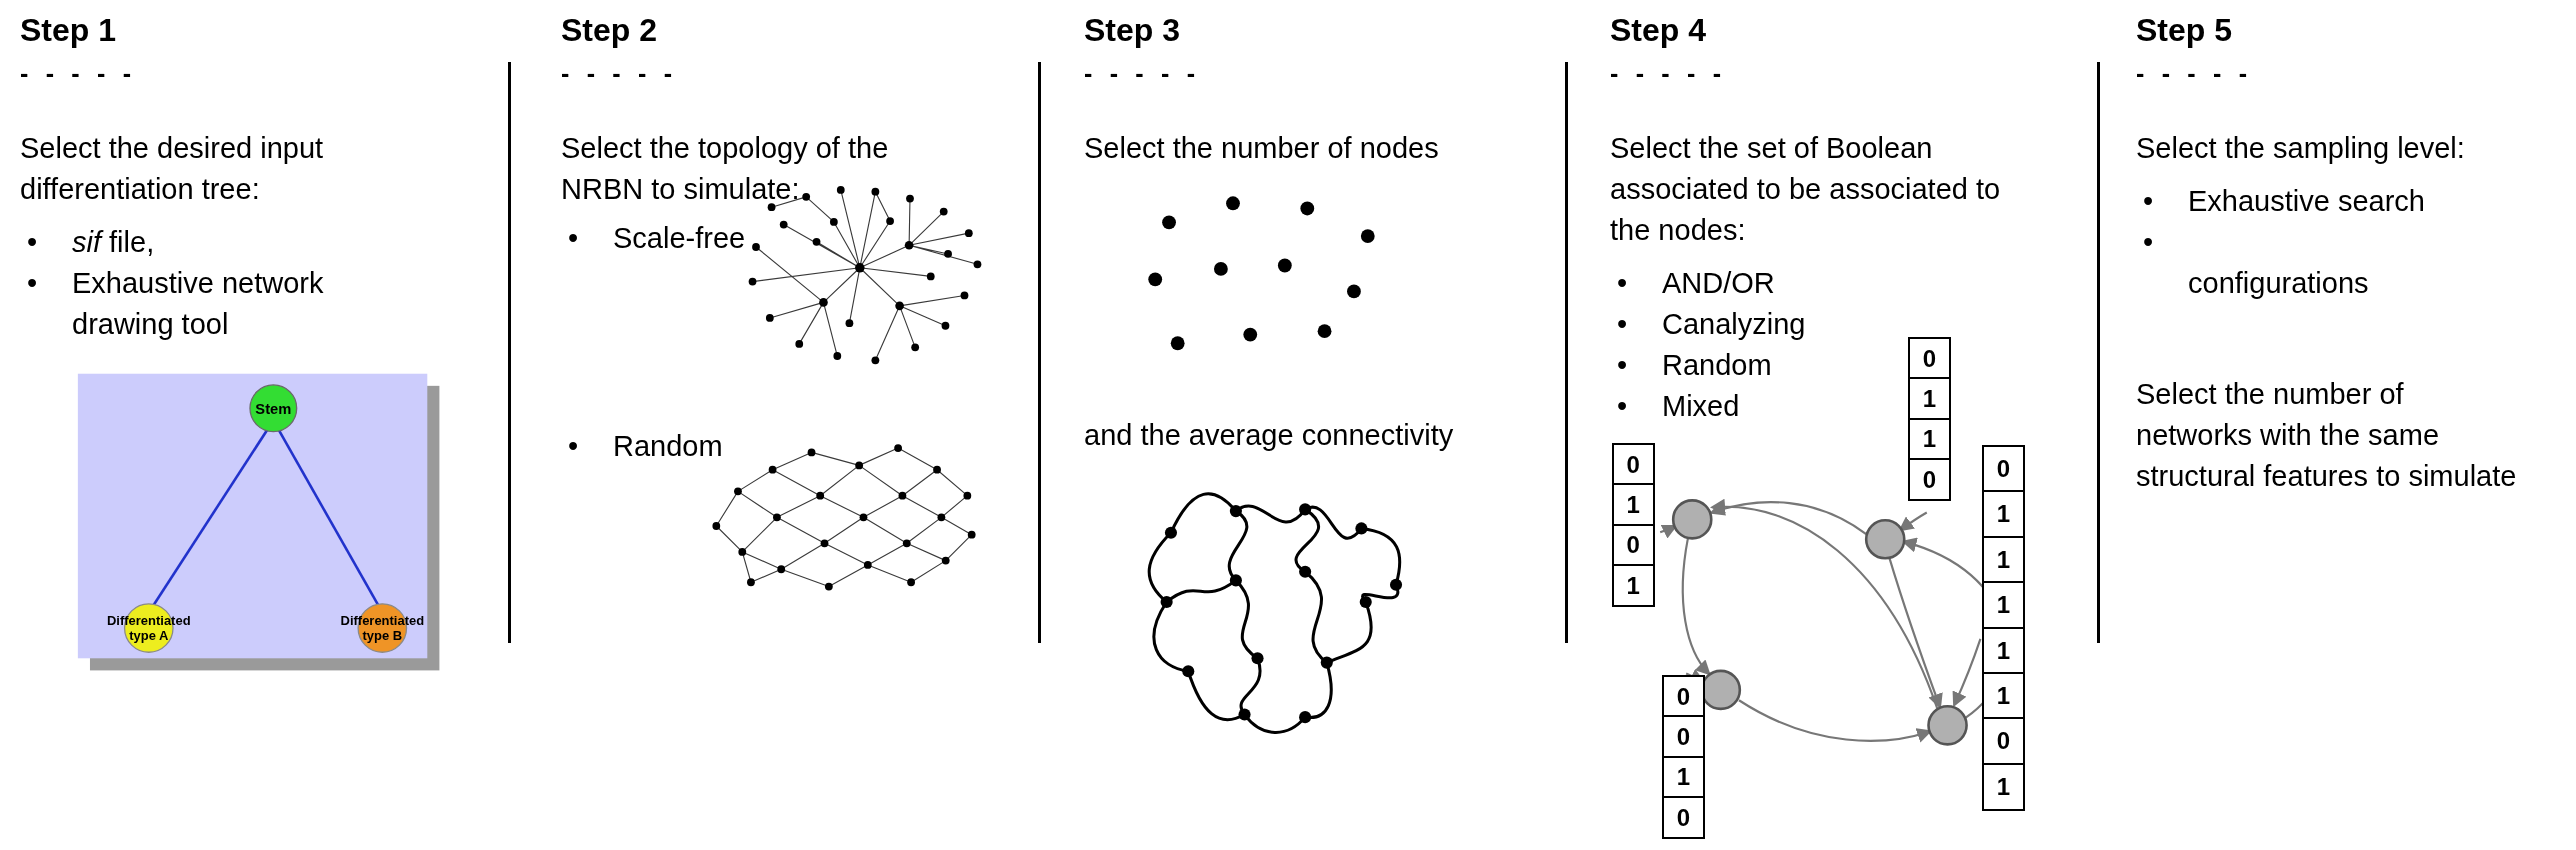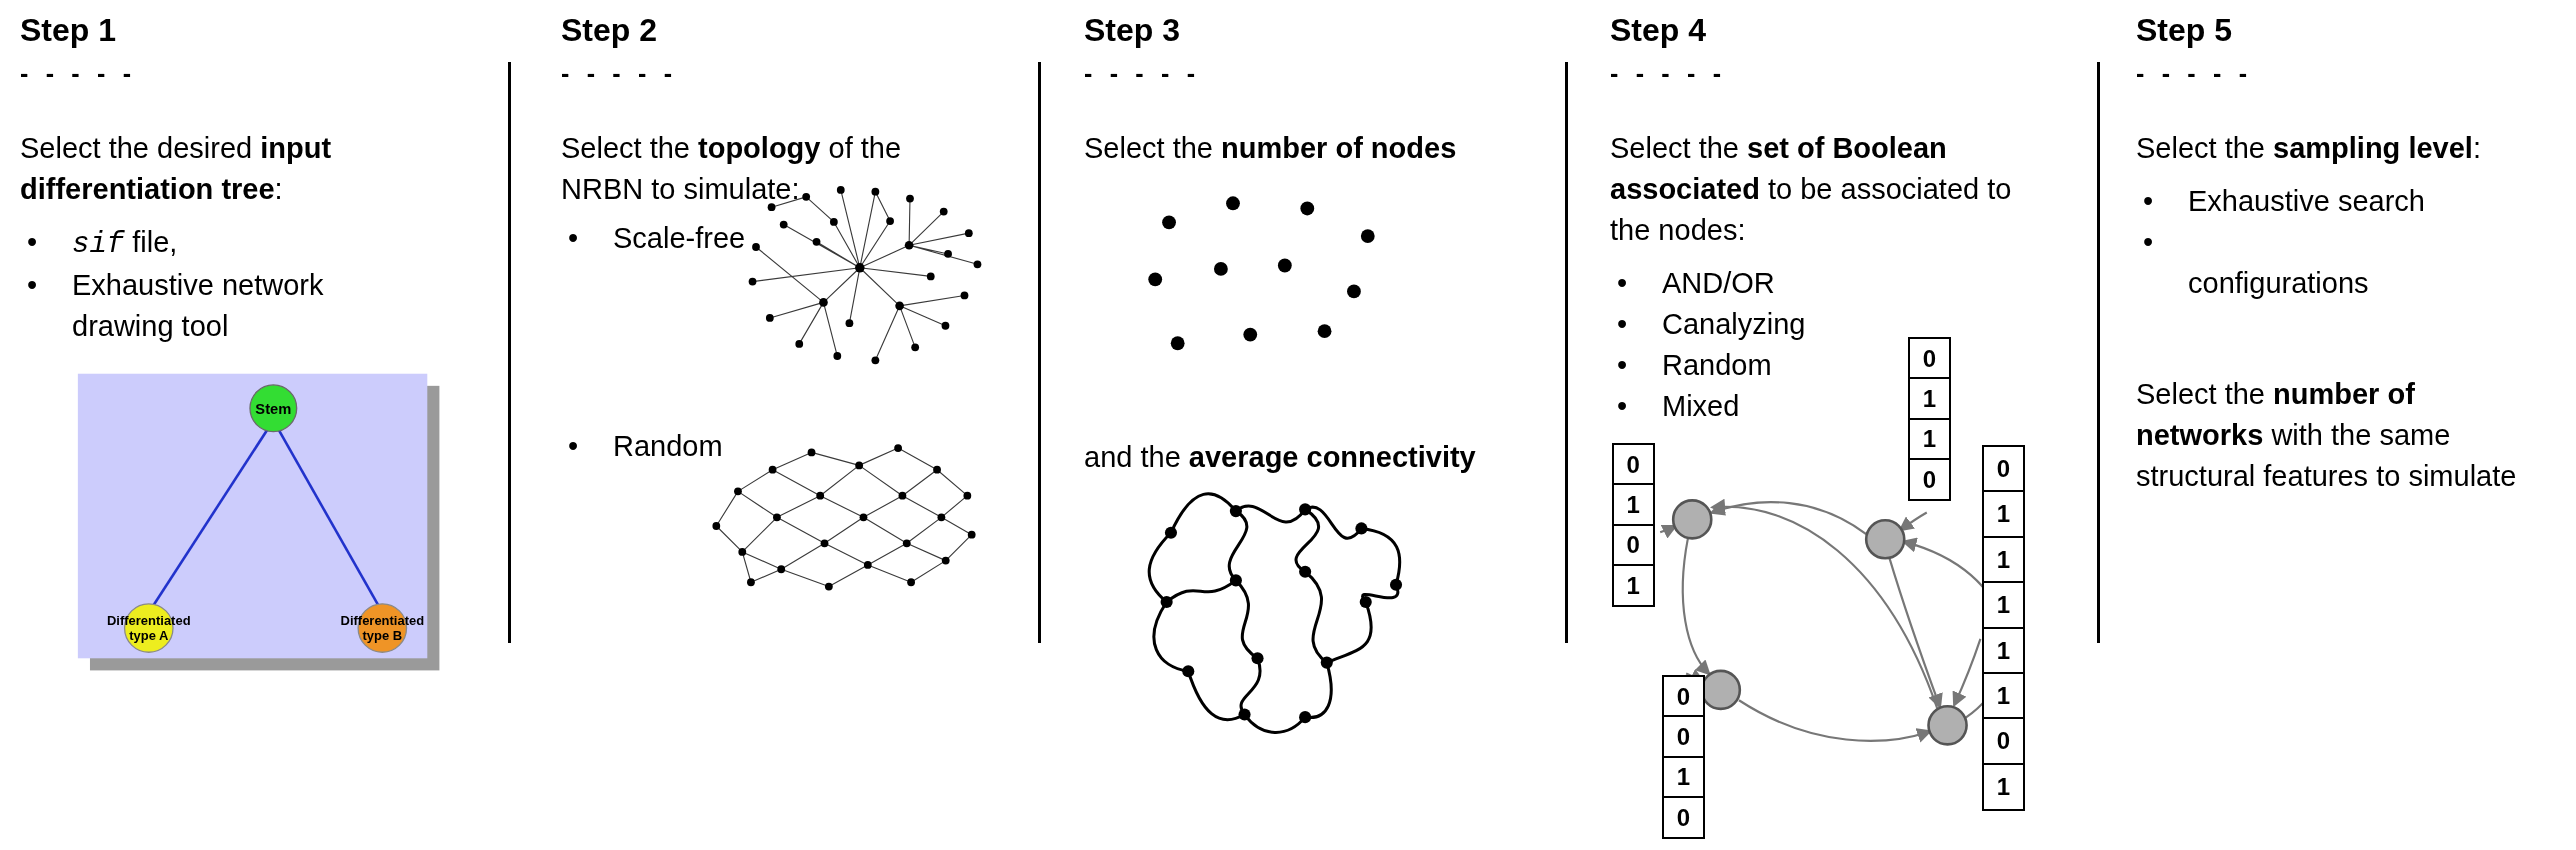--- a/index.html
+++ b/index.html
@@ -6,22 +6,22 @@
   html,body { background:#ffffff; }
   body {
     position:relative; width:2576px; height:851px; overflow:hidden;
     font-family:"Liberation Sans", sans-serif; color:#000;
   }
   .col { position:absolute; top:0; height:628px; }
   .title { font-size:32px; font-weight:700; margin-top:12px; }
   .dashes { font-size:25px; font-weight:700; letter-spacing:5.2px; margin-top:10.4px; white-space:pre; }
   .para { font-size:29px; line-height:41px; }
   .intro { margin-top:40px; }
-  b { font-weight:700; }
-  i { font-style:italic;font-family:Liberation Mono, monospace; }
+  b { font-weight:400; }
+  i { font-style:italic; }
   .bullets { margin-top:12px; }
   .bullet { display:flex; font-size:29px; line-height:41px; }
   .bullet::before { content:"\2022"; flex:0 0 45px; padding-left:7px; }
   .btext { flex:1; }
   .abs { position:absolute; }
   .divider { position:absolute; top:62px; height:581px; width:2.6px; background:#000; }
   .ttable { position:absolute; z-index:3; }
   .tcell {
     width:43px; height:43px; margin-top:-2.6px; border:2.6px solid #000; background:#fff;
     display:flex; align-items:center; justify-content:center;
@@ -182,21 +182,21 @@
       <circle cx="22" cy="108" r="8"></circle>
         <circle cx="98" cy="96" r="8"></circle>
       <circle cx="172" cy="92" r="8"></circle>
         <circle cx="252" cy="122" r="8"></circle>
       <circle cx="48" cy="182" r="8"></circle>
         <circle cx="132" cy="172" r="8"></circle>
       <circle cx="218" cy="168" r="8"></circle>
     </g>
   </svg>
 
-  <p class="para abs" style="left:0;top:437px;width:493px">
+  <p class="para abs" style="left:0;top:415px;width:493px">
     <span>and the </span><b>average connectivity</b>
   </p>
 
   <svg class="abs" style="left:48px;top:485px" width="290" height="260" viewBox="0 0 335 300">
     <path fill="none" stroke="#000" stroke-width="3.5" d="
       M45,55 C15,85 10,110 40,135 M45,55 C70,0 95,0 120,30 M120,30 C160,55 90,80 120,110
       M200,28 C170,70 150,5 120,30 M200,28 C250,60 160,75 200,100 M265,50 C235,90 230,10 200,28
       M265,50 C310,55 315,80 305,115 M305,115 C320,150 250,110 270,135 M40,135 C10,180 30,210 65,215
       M120,110 C160,150 100,170 145,200 M200,100 C250,140 180,170 225,205 M270,135 C290,190 260,190 225,205
       M65,215 C80,262 100,282 130,265 M145,200 C160,240 112,242 130,265 M225,205 C238,250 225,272 200,268

